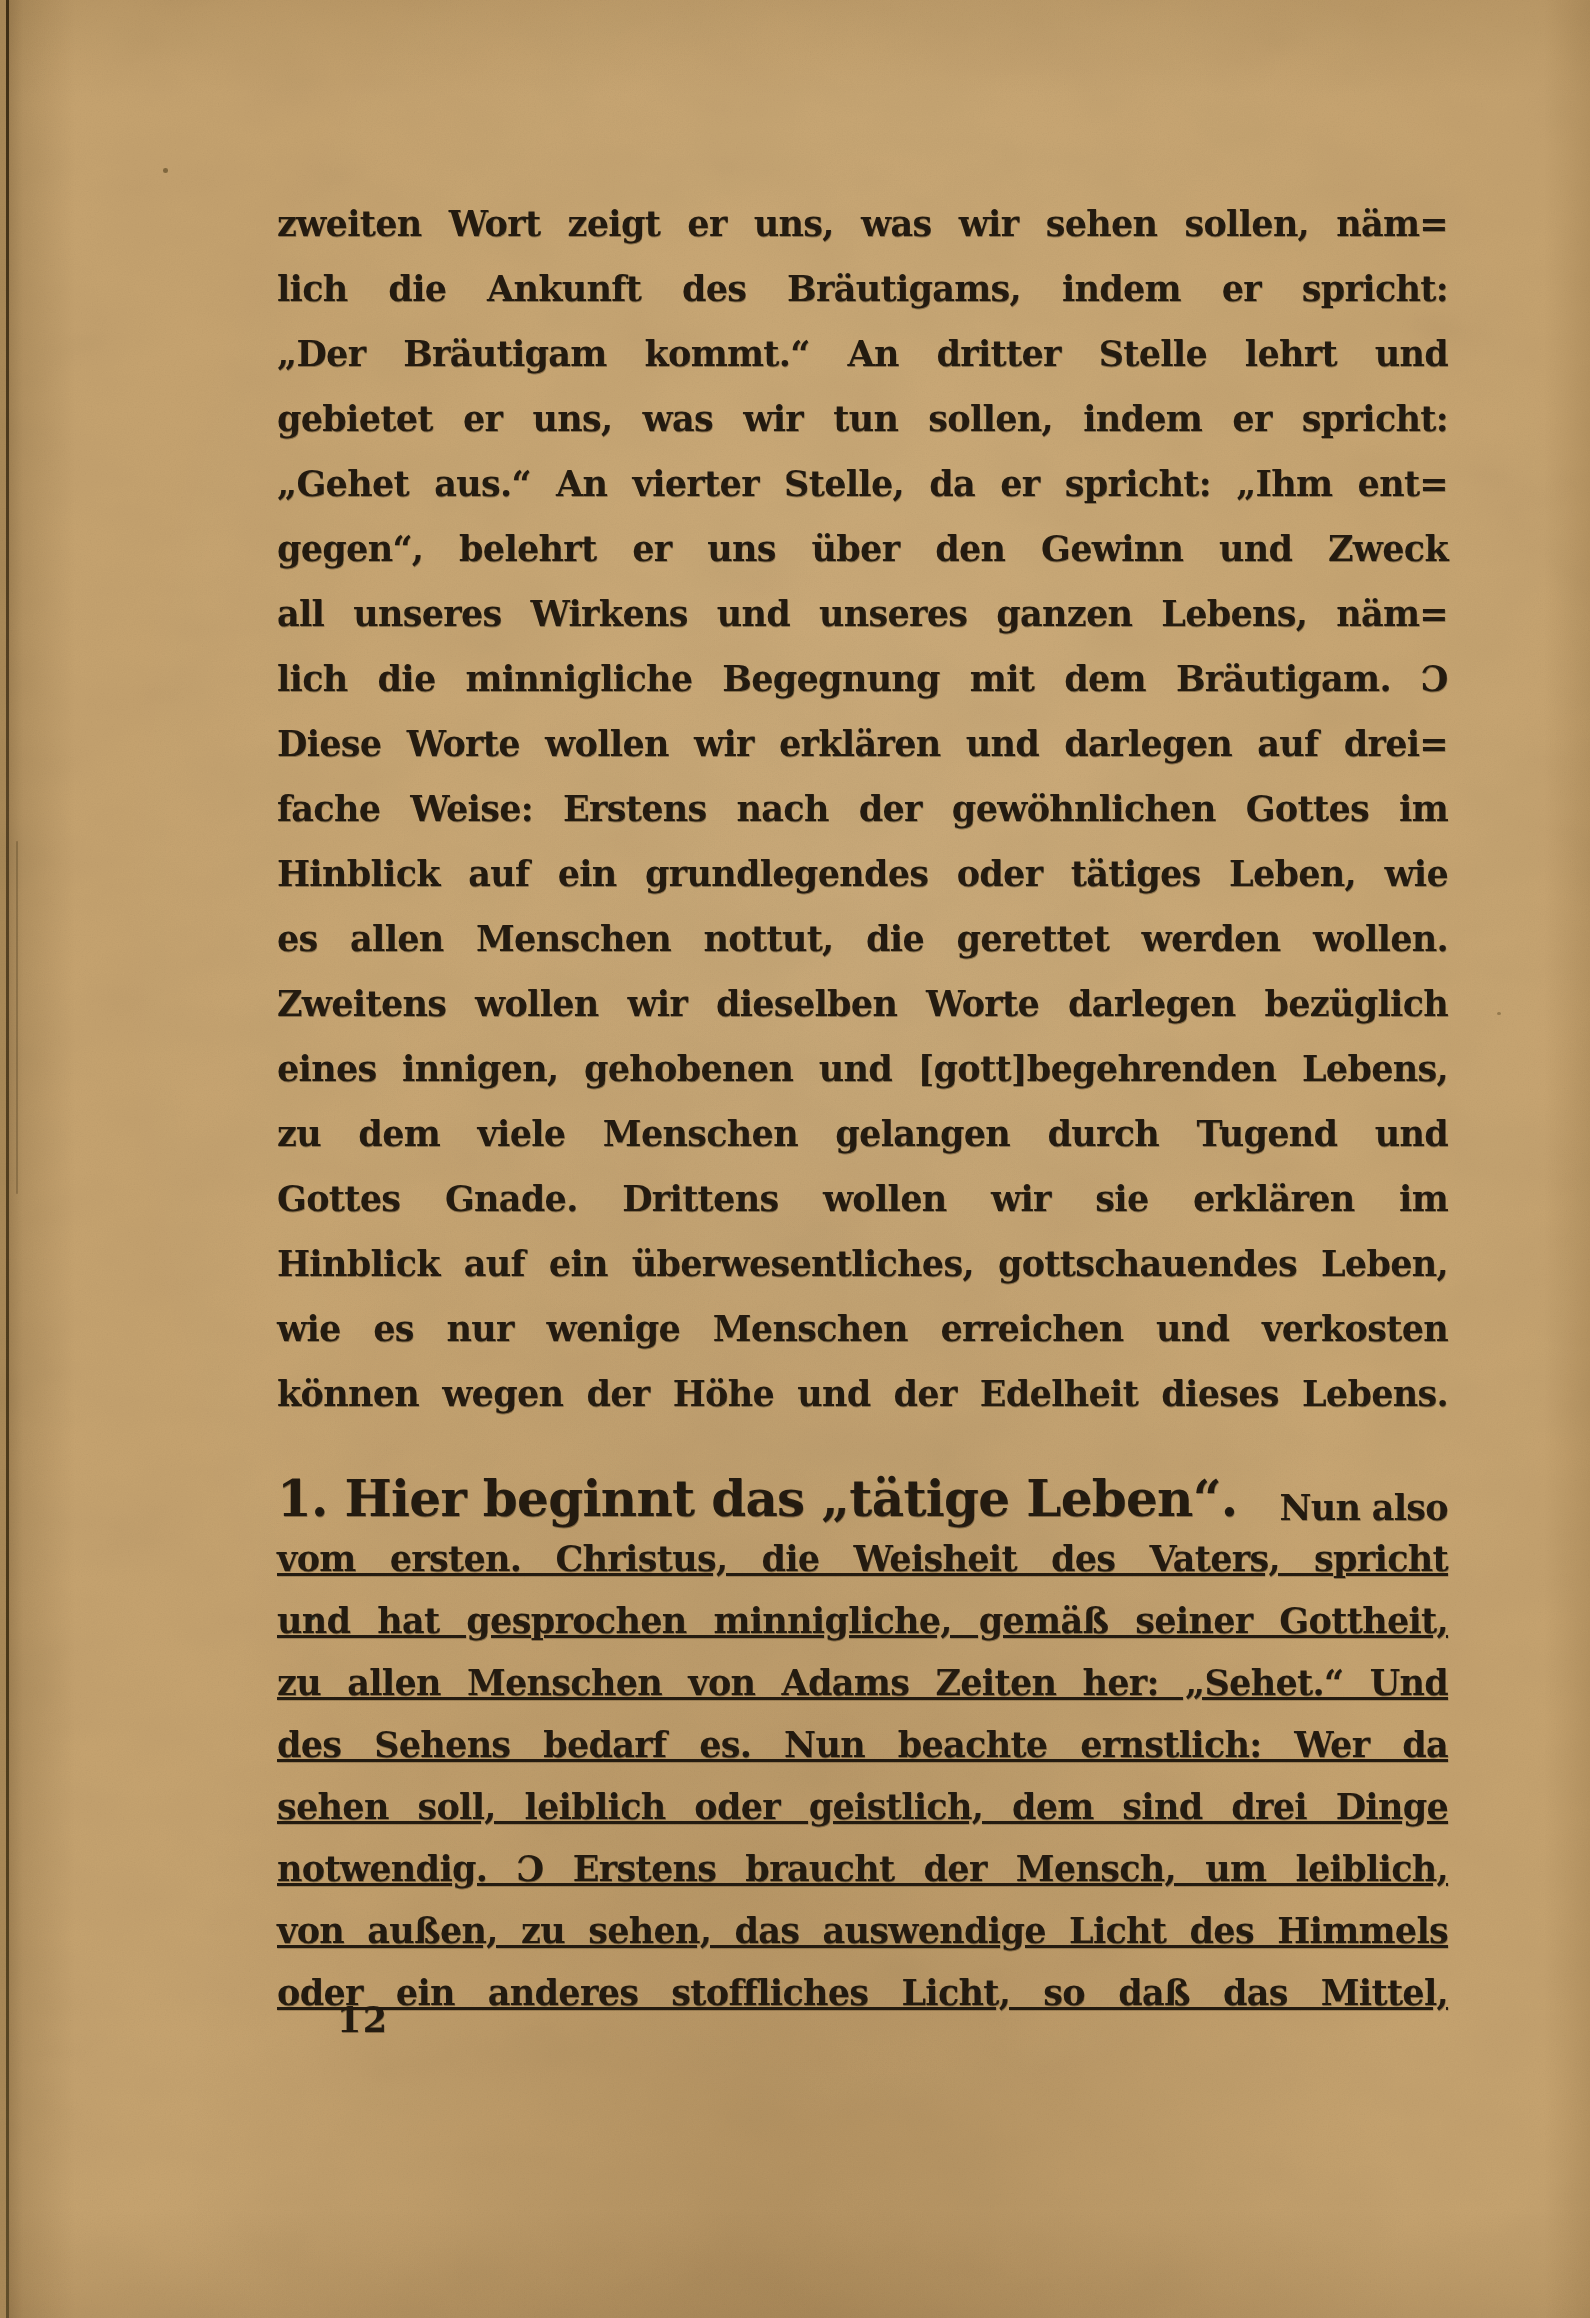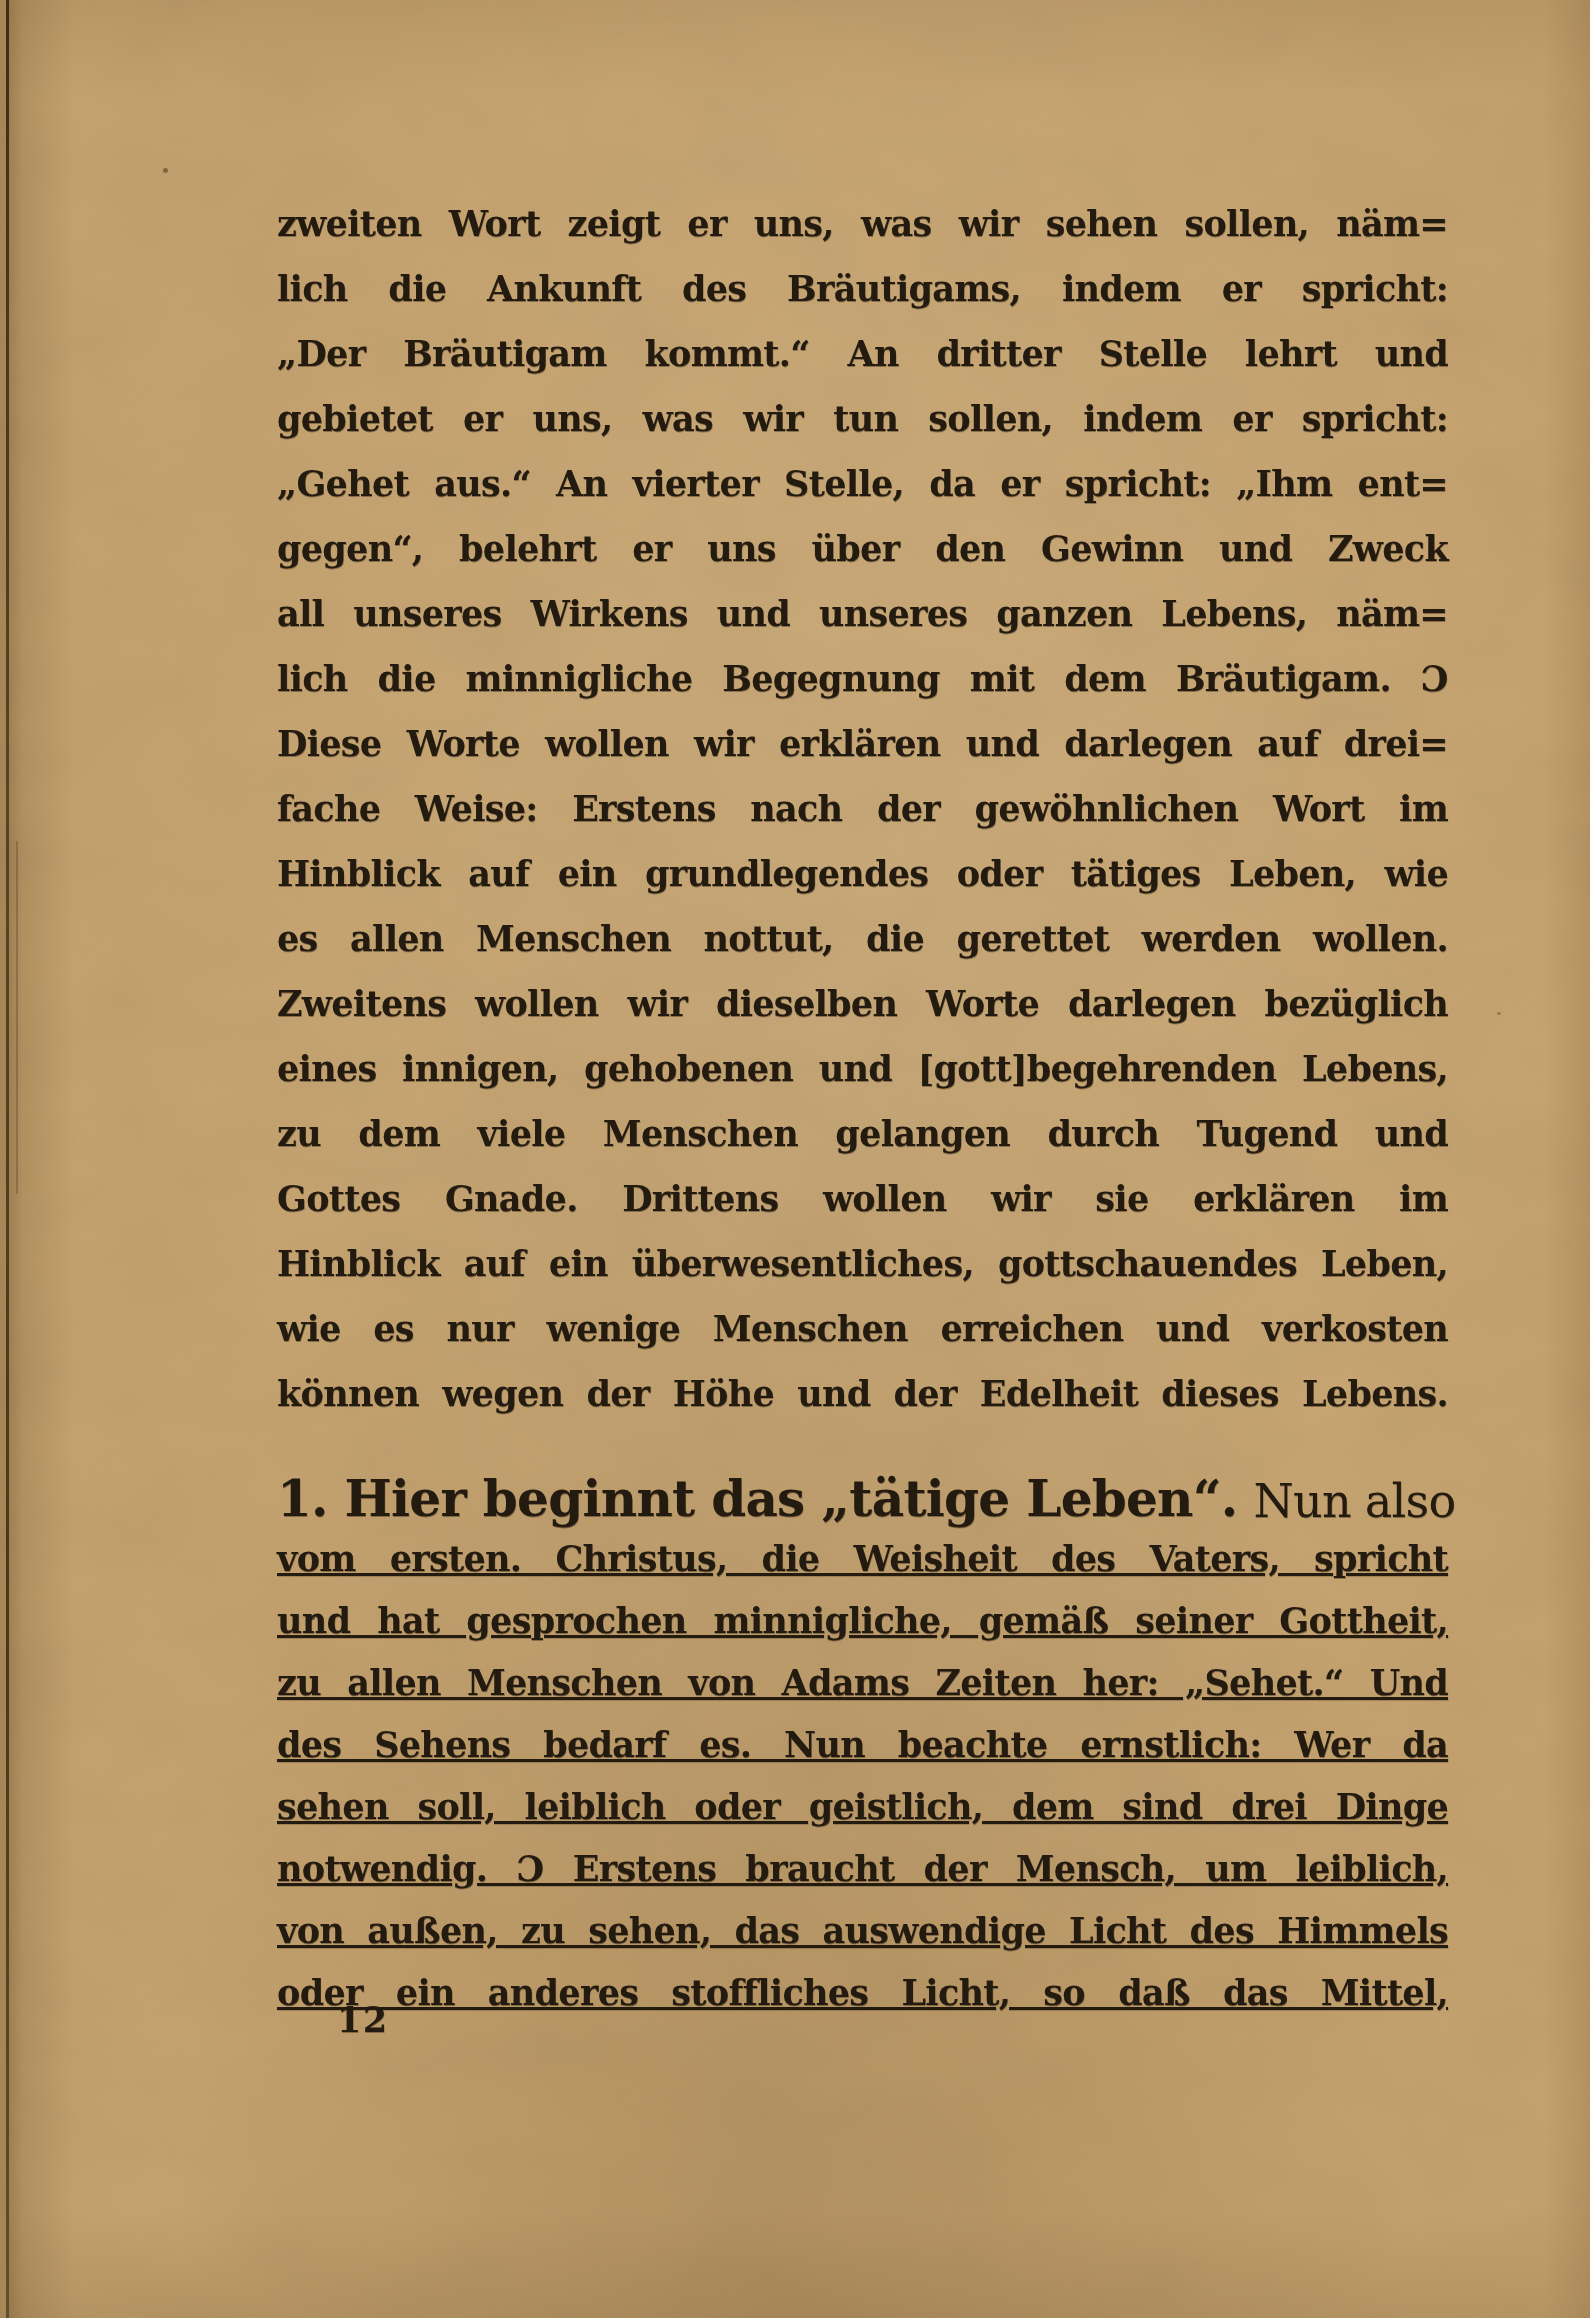--- a/index.html
+++ b/index.html
@@ -80,22 +80,22 @@
     margin-top: 0px;
   }
   .heading-main {
     font-size: 50px;
     font-weight: bold;
     letter-spacing: -0.7px;
     text-shadow: 0.5px 0.7px 0 rgba(42,28,10,0.40);
     white-space: nowrap;
   }
   .heading-tail {
-    font-size: 46px;
-    font-weight: normal;
+    font-size: 35px;
+    font-weight: bold;
     letter-spacing: -0.7px;
     text-shadow: 0.4px 0.6px 0 rgba(42,28,10,0.38);
     white-space: nowrap;
     margin-left: 16px;
   }
   .page-number {
     position: absolute;
     left: 337px;
     top: 1999px;
     font-size: 35px;
@@ -130,21 +130,21 @@
     <div class="para1">
         <div class="line">zweiten Wort zeigt er uns, was wir sehen sollen, näm=</div>
         <div class="line">lich die Ankunft des Bräutigams, indem er spricht:</div>
         <div class="line">„Der Bräutigam kommt.“ An dritter Stelle lehrt und</div>
         <div class="line">gebietet er uns, was wir tun sollen, indem er spricht:</div>
         <div class="line">„Gehet aus.“ An vierter Stelle, da er spricht: „Ihm ent=</div>
         <div class="line">gegen“, belehrt er uns über den Gewinn und Zweck</div>
         <div class="line">all unseres Wirkens und unseres ganzen Lebens, näm=</div>
         <div class="line">lich die minnigliche Begegnung mit dem Bräutigam. Ɔ</div>
         <div class="line">Diese Worte wollen wir erklären und darlegen auf drei=</div>
-        <div class="line">fache Weise: Erstens nach der gewöhnlichen Wort im</div>
+        <div class="line">fache Weise: Erstens nach der gewöhnlichen Gottes im</div>
         <div class="line">Hinblick auf ein grundlegendes oder tätiges Leben, wie</div>
         <div class="line">es allen Menschen nottut, die gerettet werden wollen.</div>
         <div class="line">Zweitens wollen wir dieselben Worte darlegen bezüglich</div>
         <div class="line">eines innigen, gehobenen und [gott]begehrenden Lebens,</div>
         <div class="line">zu dem viele Menschen gelangen durch Tugend und</div>
         <div class="line">Gottes Gnade. Drittens wollen wir sie erklären im</div>
         <div class="line">Hinblick auf ein überwesentliches, gottschauendes Leben,</div>
         <div class="line">wie es nur wenige Menschen erreichen und verkosten</div>
         <div class="line">können wegen der Höhe und der Edelheit dieses Lebens.</div>
       </div>

